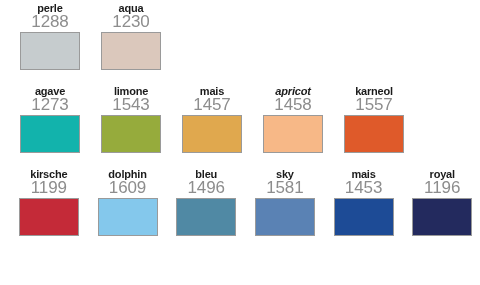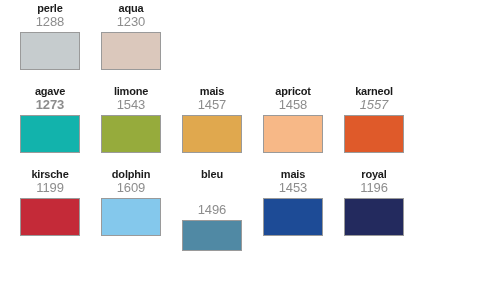--- a/index.html
+++ b/index.html
@@ -40,21 +40,21 @@
   .swatch-name {
     font-size: 11px;
     font-weight: bold;
     color: #1b1b1b;
     line-height: 13px;
     letter-spacing: -0.2px;
     white-space: nowrap;
     font-stretch: condensed;
   }
   .swatch-code {
-    font-size: 13px;
+    font-size: 17px;
     font-weight: normal;
     color: #8d8d8d;
     line-height: 13px;
     letter-spacing: -0.1px;
     white-space: nowrap;
   }
   .swatch-chip {
     width: 60px;
     height: 38px;
     margin-top: 4px;
@@ -76,60 +76,65 @@
     <div class="swatch-cell">
       <div class="swatch-name" style="color: rgb(27, 27, 27);">aqua</div>
       <div class="swatch-code" style="color: rgb(141, 141, 141);">1230</div>
       <div class="swatch-chip" style="background-color: rgb(219, 200, 188); border-color: rgb(154, 154, 154);"></div>
     </div>
   </div>
 
   <div class="row">
     <div class="swatch-cell">
       <div class="swatch-name" style="color: rgb(27, 27, 27);">agave</div>
-      <div class="swatch-code" style="color: rgb(141, 141, 141); font-weight: bold;">1273</div>
+      <div class="swatch-code" style="color: rgb(141, 141, 141);">1273</div>
       <div class="swatch-chip" style="background-color: rgb(18, 179, 172); border-color: rgb(154, 154, 154);"></div>
     </div>
     <div class="swatch-cell">
       <div class="swatch-name" style="color: rgb(27, 27, 27);">limone</div>
       <div class="swatch-code" style="color: rgb(141, 141, 141);">1543</div>
       <div class="swatch-chip" style="background-color: rgb(150, 171, 60); border-color: rgb(154, 154, 154);"></div>
     </div>
     <div class="swatch-cell">
       <div class="swatch-name" style="color: rgb(27, 27, 27);">mais</div>
       <div class="swatch-code" style="color: rgb(141, 141, 141);">1457</div>
       <div class="swatch-chip" style="background-color: rgb(224, 168, 78); border-color: rgb(154, 154, 154);"></div>
     </div>
     <div class="swatch-cell">
-      <div class="swatch-name" style="color: rgb(27, 27, 27);">apricot</div>
+      <div class="swatch-name" style="color: rgb(27, 27, 27); font-style: italic;">apricot</div>
       <div class="swatch-code" style="color: rgb(141, 141, 141);">1458</div>
       <div class="swatch-chip" style="background-color: rgb(247, 184, 135); border-color: rgb(154, 154, 154);"></div>
     </div>
     <div class="swatch-cell">
       <div class="swatch-name" style="color: rgb(27, 27, 27);">karneol</div>
-      <div class="swatch-code" style="color: rgb(141, 141, 141); font-style: italic;">1557</div>
+      <div class="swatch-code" style="color: rgb(141, 141, 141);">1557</div>
       <div class="swatch-chip" style="background-color: rgb(223, 90, 42); border-color: rgb(154, 154, 154);"></div>
     </div>
   </div>
 
   <div class="row">
     <div class="swatch-cell">
       <div class="swatch-name" style="color: rgb(27, 27, 27);">kirsche</div>
       <div class="swatch-code" style="color: rgb(141, 141, 141);">1199</div>
       <div class="swatch-chip" style="background-color: rgb(196, 42, 56); border-color: rgb(154, 154, 154);"></div>
     </div>
     <div class="swatch-cell">
       <div class="swatch-name" style="color: rgb(27, 27, 27);">dolphin</div>
       <div class="swatch-code" style="color: rgb(141, 141, 141);">1609</div>
       <div class="swatch-chip" style="background-color: rgb(132, 200, 236); border-color: rgb(154, 154, 154);"></div>
     </div>
     <div class="swatch-cell">
       <div class="swatch-name" style="color: rgb(27, 27, 27);">bleu</div>
-      <div class="swatch-code" style="color: rgb(141, 141, 141); margin-top: 22px;">1496</div>
+      <div class="swatch-code" style="color: rgb(141, 141, 141);">1496</div>
       <div class="swatch-chip" style="background-color: rgb(80, 137, 164); border-color: rgb(154, 154, 154);"></div>
+    </div>
+    <div class="swatch-cell">
+      <div class="swatch-name" style="color: rgb(27, 27, 27);">sky</div>
+      <div class="swatch-code" style="color: rgb(141, 141, 141);">1581</div>
+      <div class="swatch-chip" style="background-color: rgb(90, 130, 180); border-color: rgb(154, 154, 154);"></div>
     </div>
     <div class="swatch-cell">
       <div class="swatch-name" style="color: rgb(27, 27, 27);">mais</div>
       <div class="swatch-code" style="color: rgb(141, 141, 141);">1453</div>
       <div class="swatch-chip" style="background-color: rgb(29, 75, 150); border-color: rgb(154, 154, 154);"></div>
     </div>
     <div class="swatch-cell">
       <div class="swatch-name" style="color: rgb(27, 27, 27);">royal</div>
       <div class="swatch-code" style="color: rgb(141, 141, 141);">1196</div>
       <div class="swatch-chip" style="background-color: rgb(35, 42, 94); border-color: rgb(154, 154, 154);"></div>

